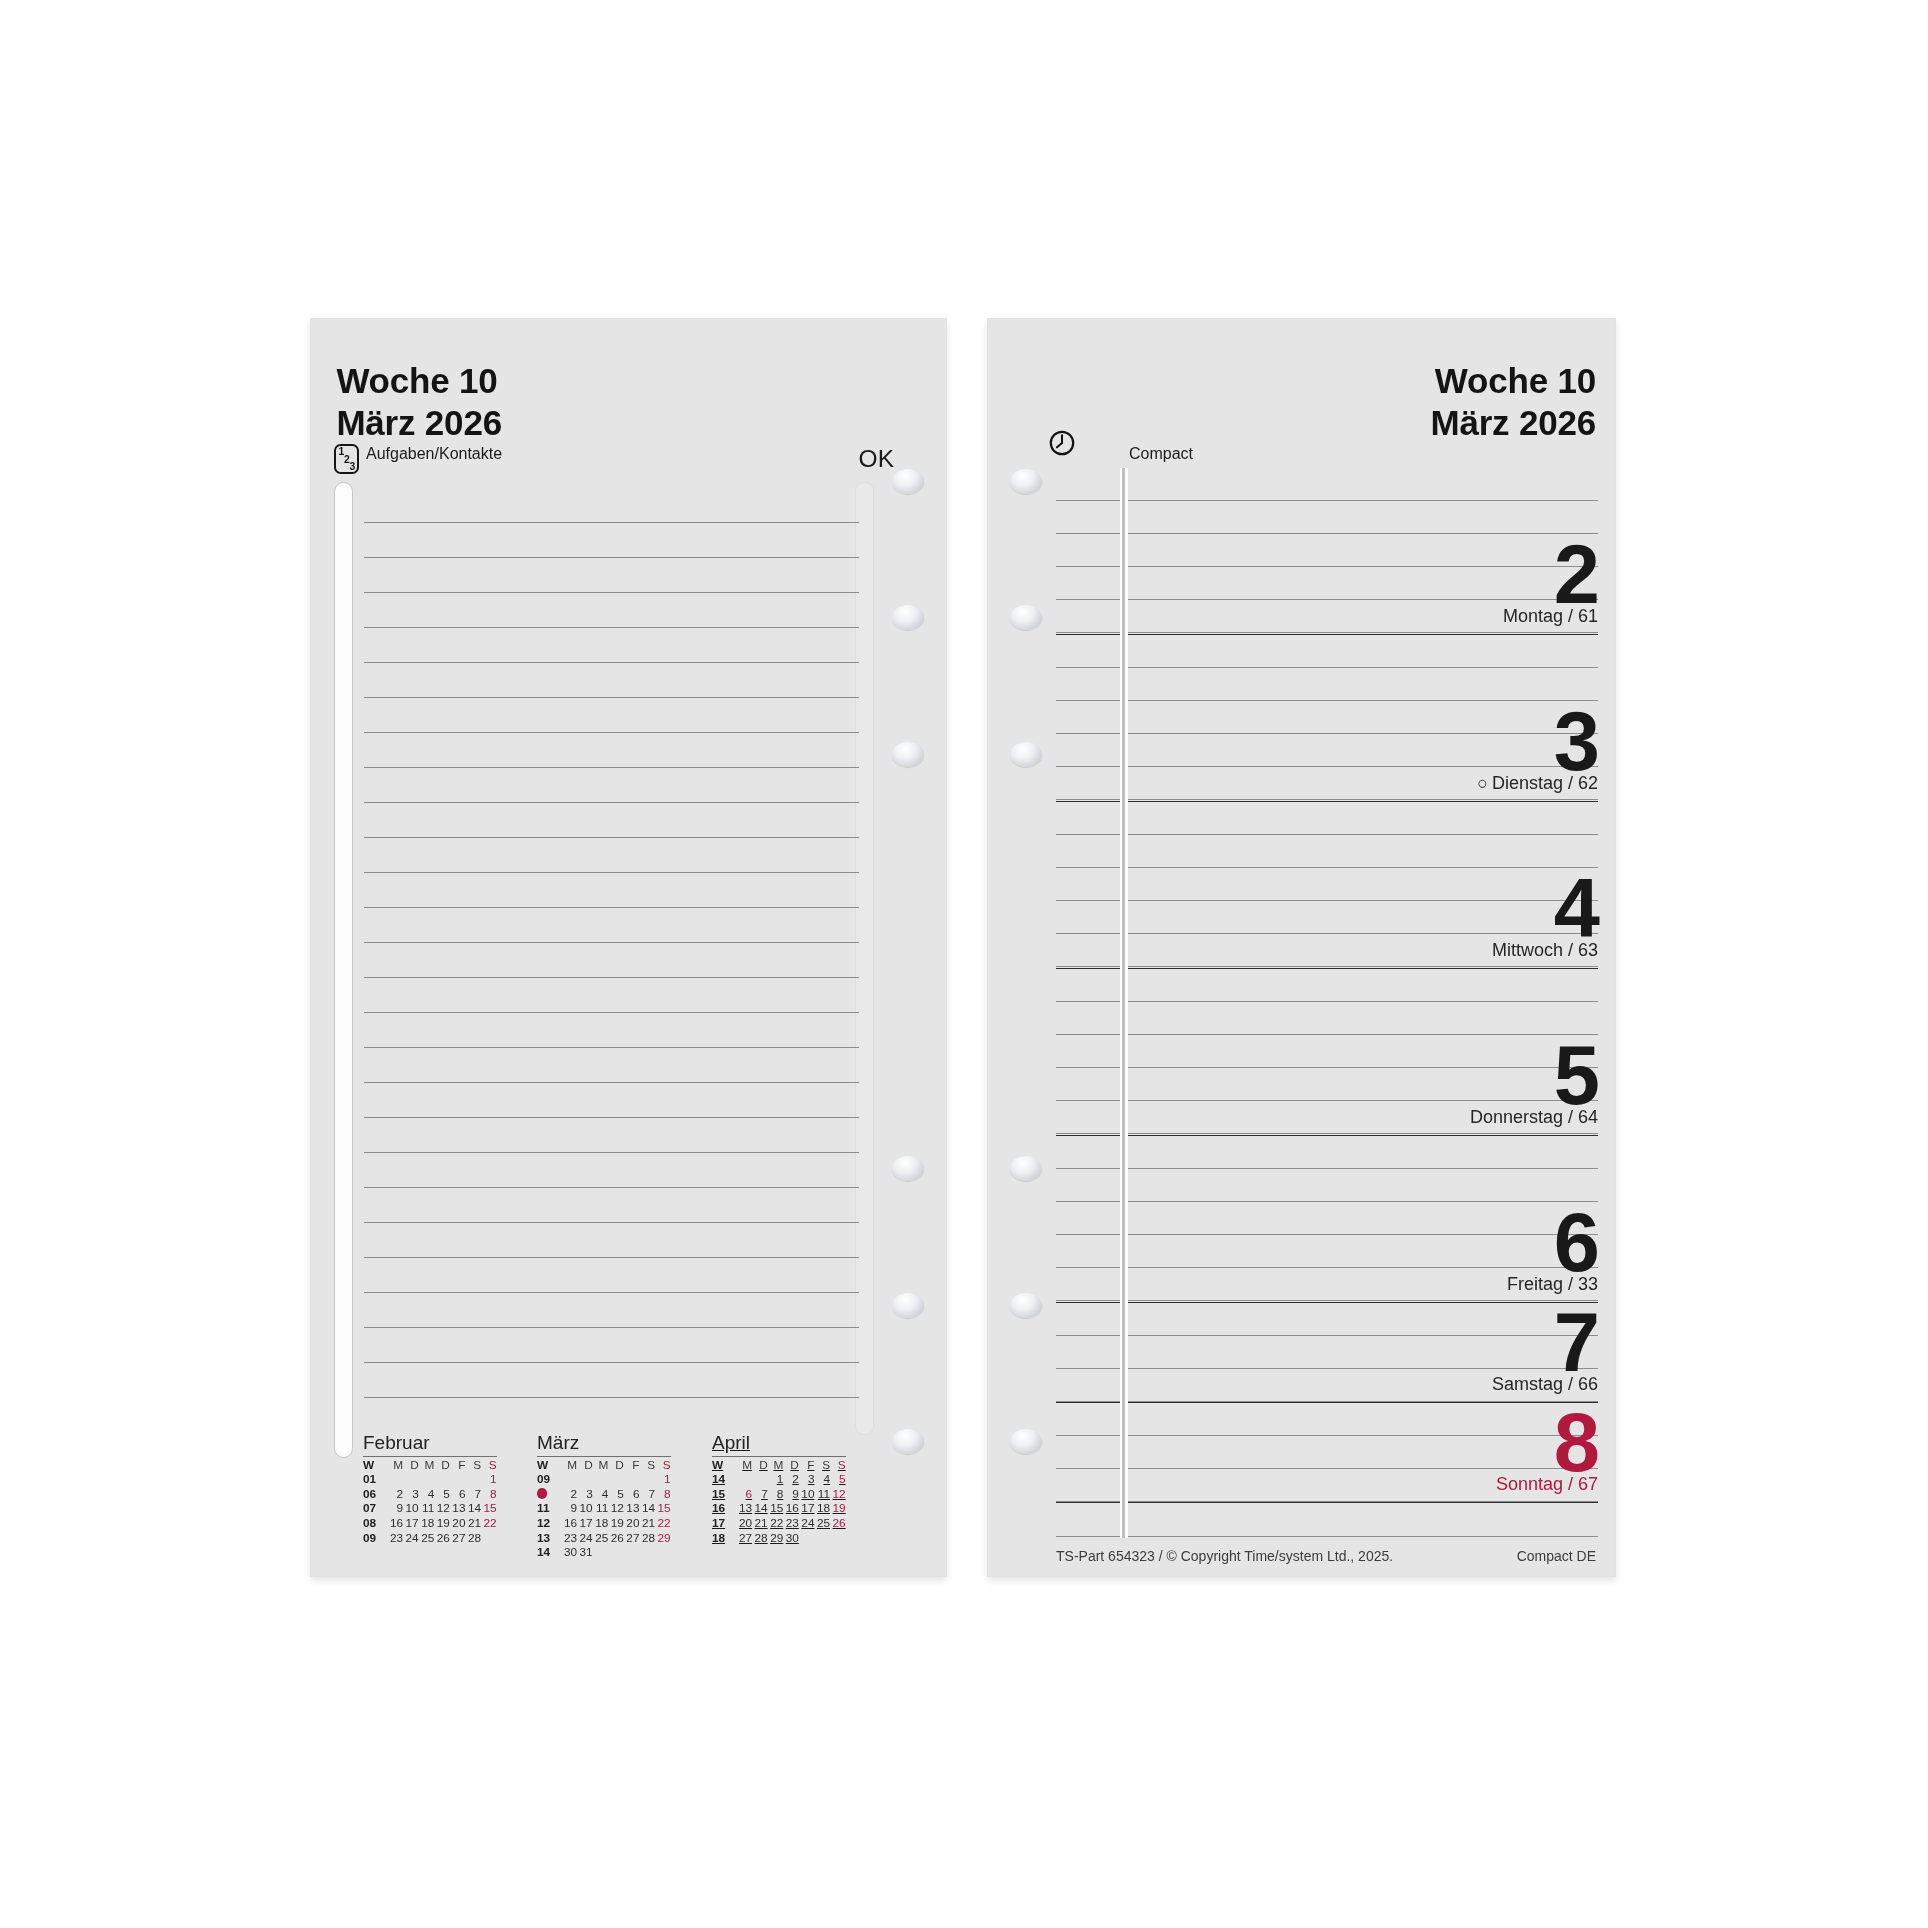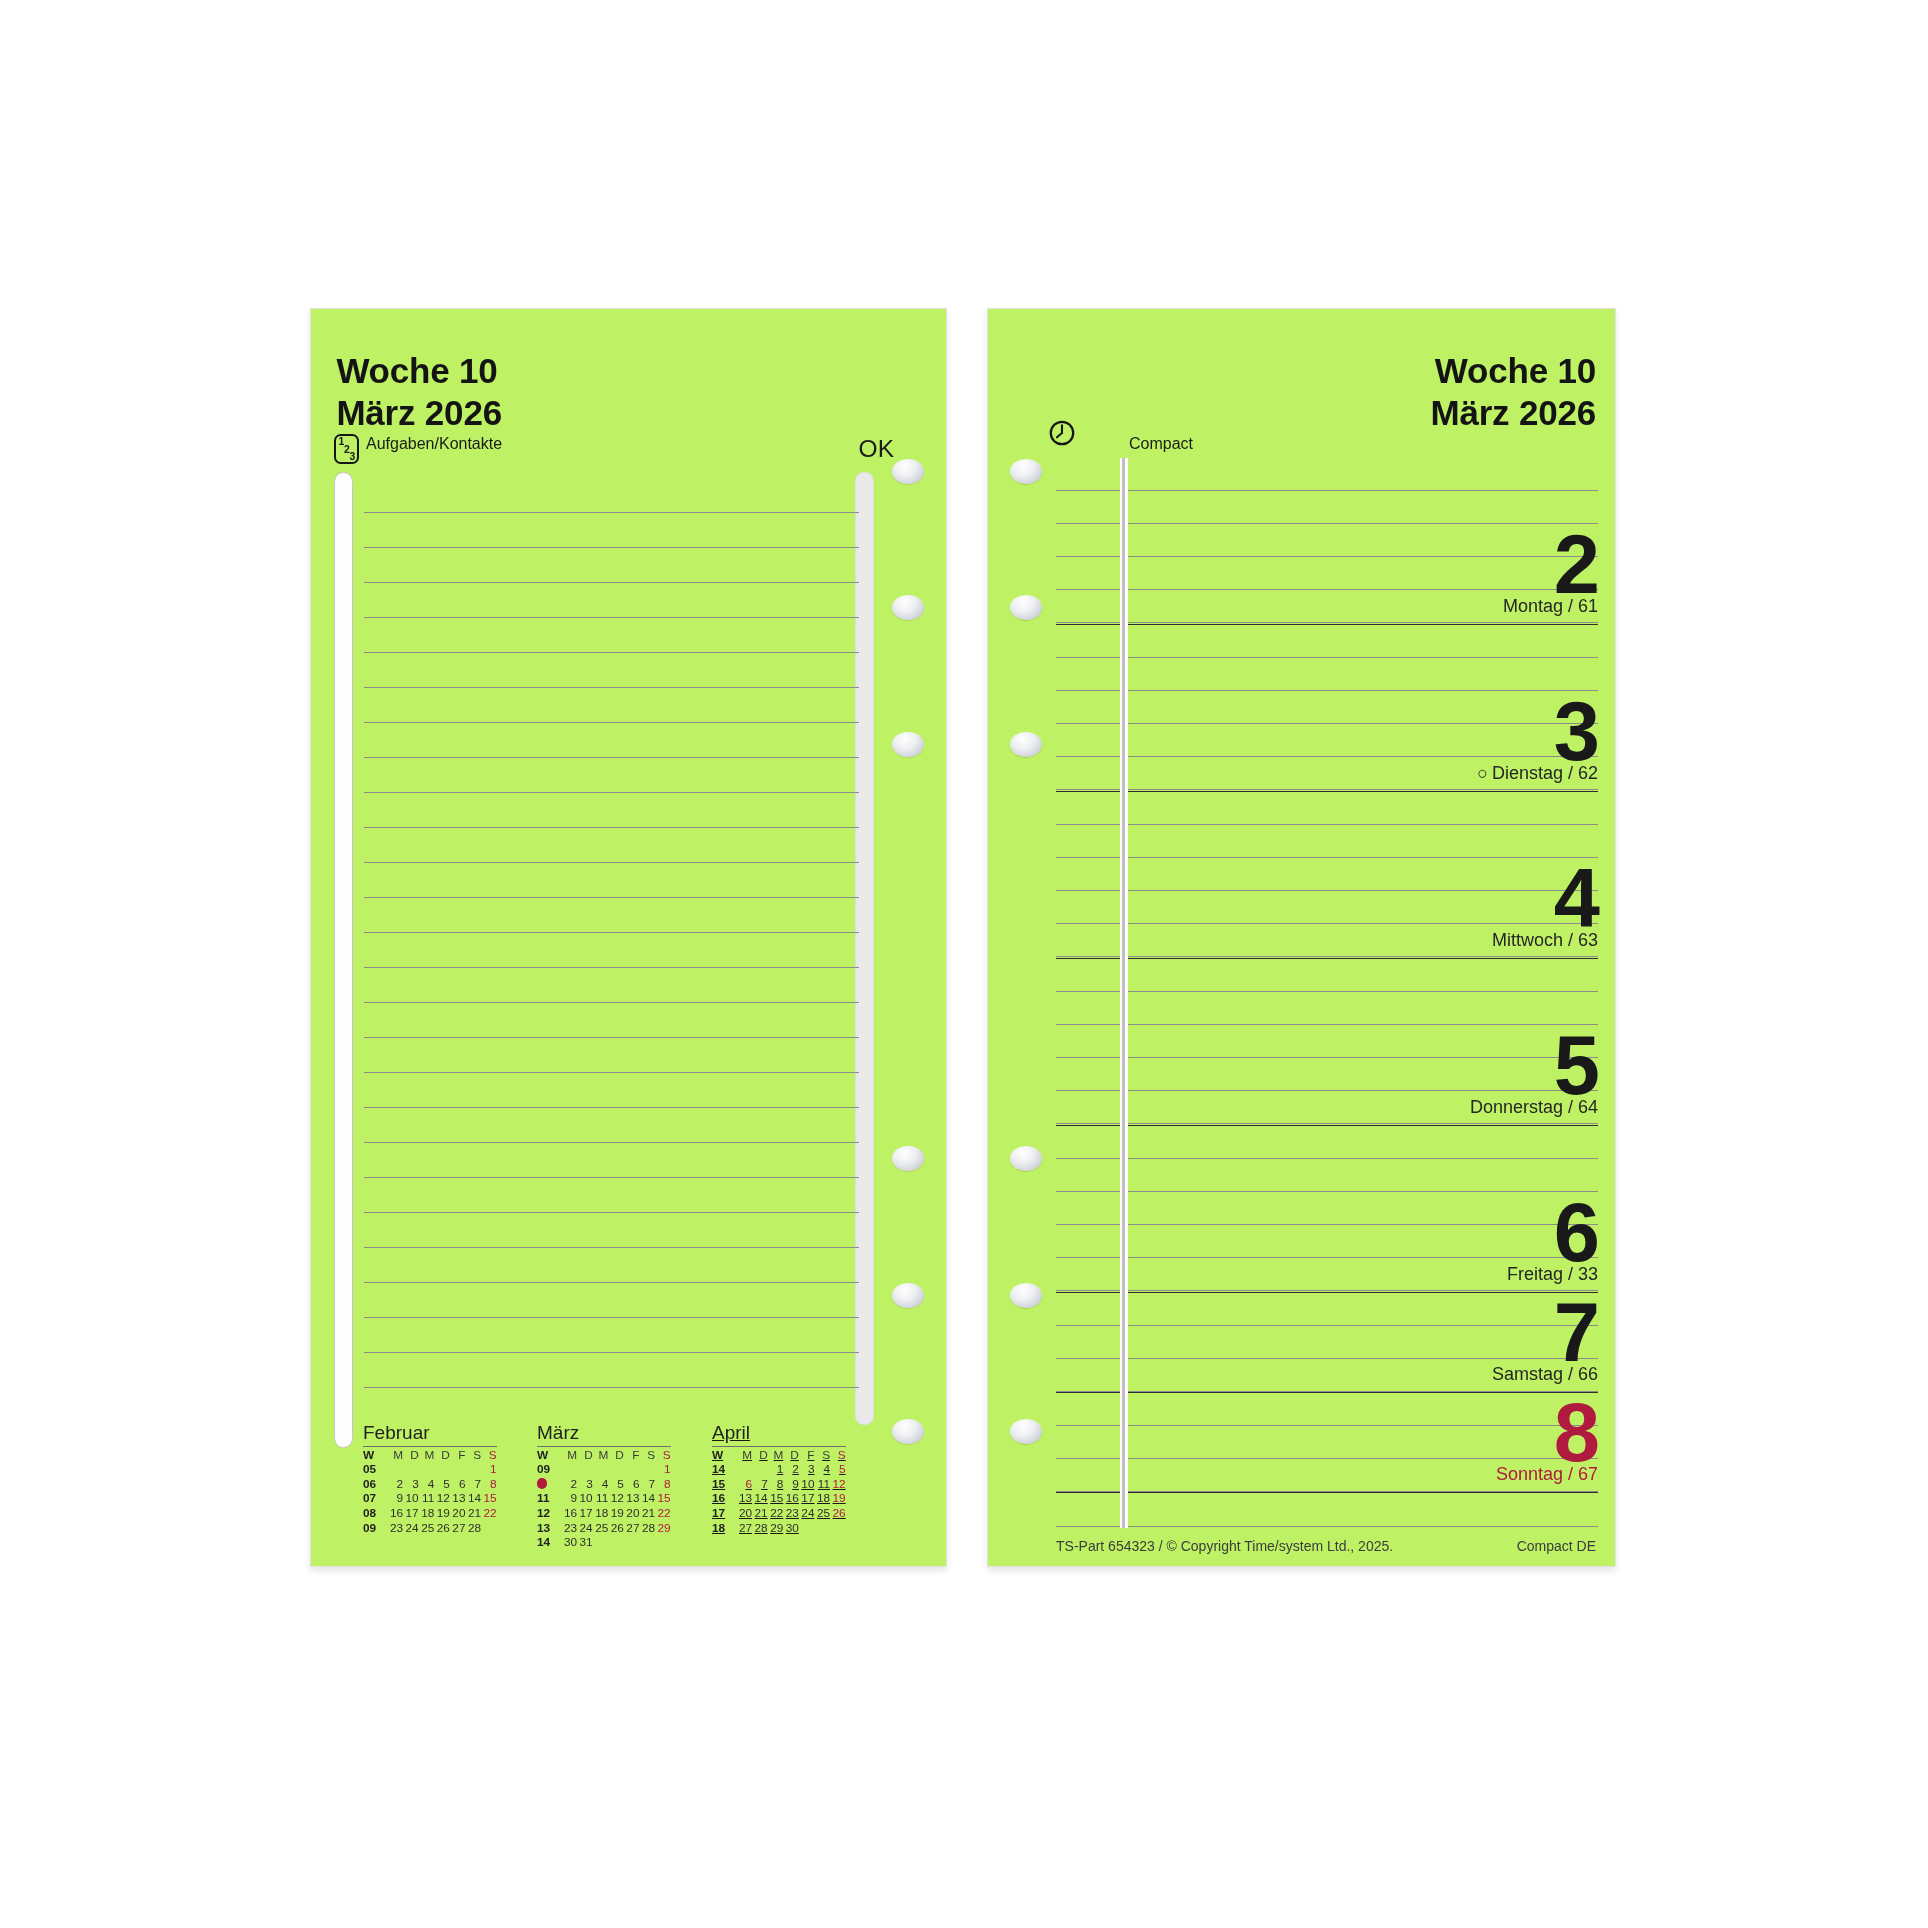--- a/index.html
+++ b/index.html
@@ -1,19 +1,19 @@
 <!DOCTYPE html>
 <html style="--red: #b01a3f;font-size:15px"><head>
 <meta charset="utf-8">
 <style>
   html,body{margin:0;padding:0}
   body{width:1928px;height:1928px;background:#ffffff;position:relative;overflow:hidden;
        font-family:"Liberation Sans",sans-serif;color:#1a1a1a}
   .abs{position:absolute}
-  .page{position:absolute;top:308px;height:1259px;background:#bef264;border:1.9px solid #e3e3e3;
+  .page{position:absolute;top:318px;height:1259px;background:#e5e5e5;border:1.9px solid #e3e3e3;
         box-shadow:0 3.8px 6.6px rgba(0,0,0,.10);box-sizing:border-box}
   #left-page{left:310px;width:637px}
   #right-page{left:987px;width:629px}
 
   .title{font-size:35px;line-height:42px;font-weight:600;letter-spacing:-0.2px;color:#141414;white-space:pre-line}
   .title.right{text-align:right}
 
   .sec-label{font-size:16px;font-weight:500;color:#1b1b1b;white-space:nowrap}
   .ok-label{font-size:24.5px;font-weight:500;color:#1b1b1b;text-align:right}
 
@@ -91,21 +91,21 @@
             <span class="cal-cell hdr wk">W</span>
             <span class="cal-cell hdr">M</span>
             <span class="cal-cell hdr">D</span>
             <span class="cal-cell hdr">M</span>
             <span class="cal-cell hdr">D</span>
             <span class="cal-cell hdr">F</span>
             <span class="cal-cell hdr">S</span>
             <span class="cal-cell hdr red">S</span>
           </div>
           <div class="cal-row">
-            <span class="cal-cell wk">05</span>
+            <span class="cal-cell wk">01</span>
             <span class="cal-cell"></span>
             <span class="cal-cell"></span>
             <span class="cal-cell"></span>
             <span class="cal-cell"></span>
             <span class="cal-cell"></span>
             <span class="cal-cell"></span>
             <span class="cal-cell red">1</span>
           </div>
           <div class="cal-row">
             <span class="cal-cell wk">06</span>

